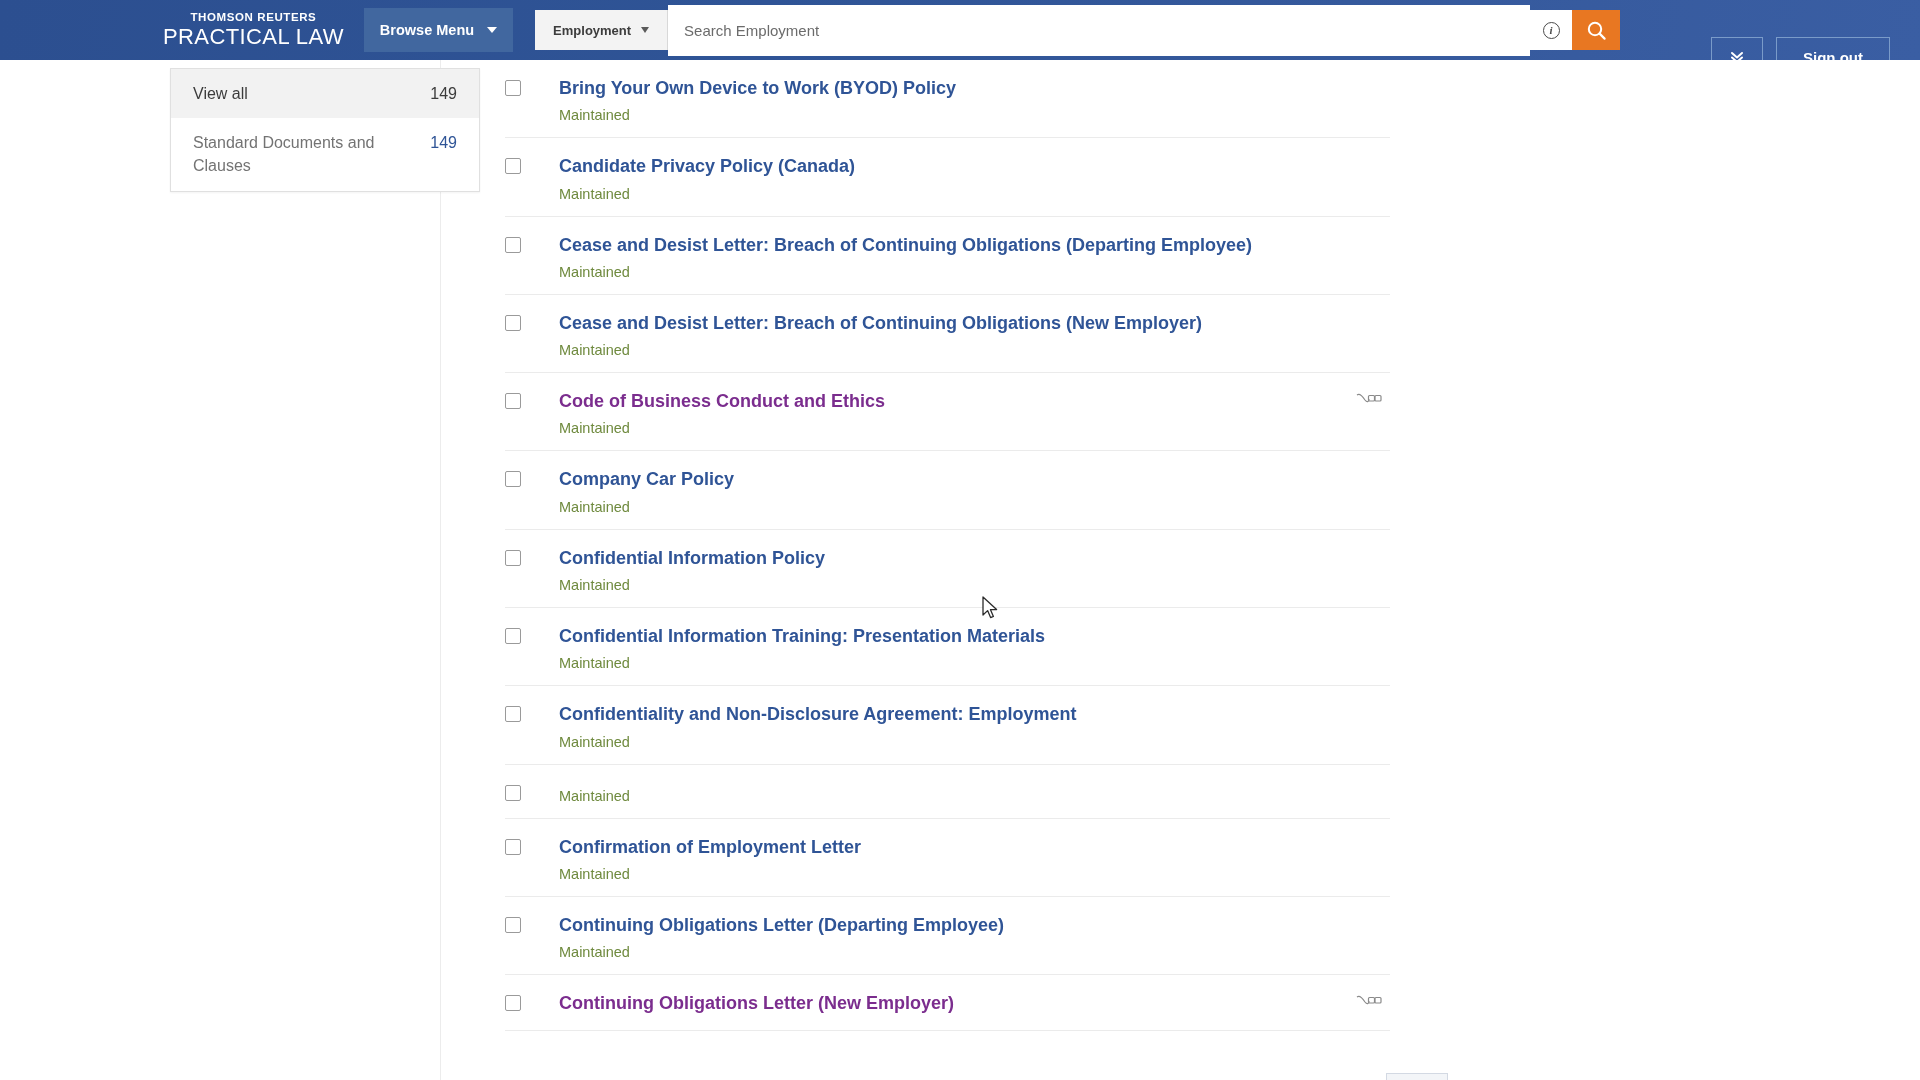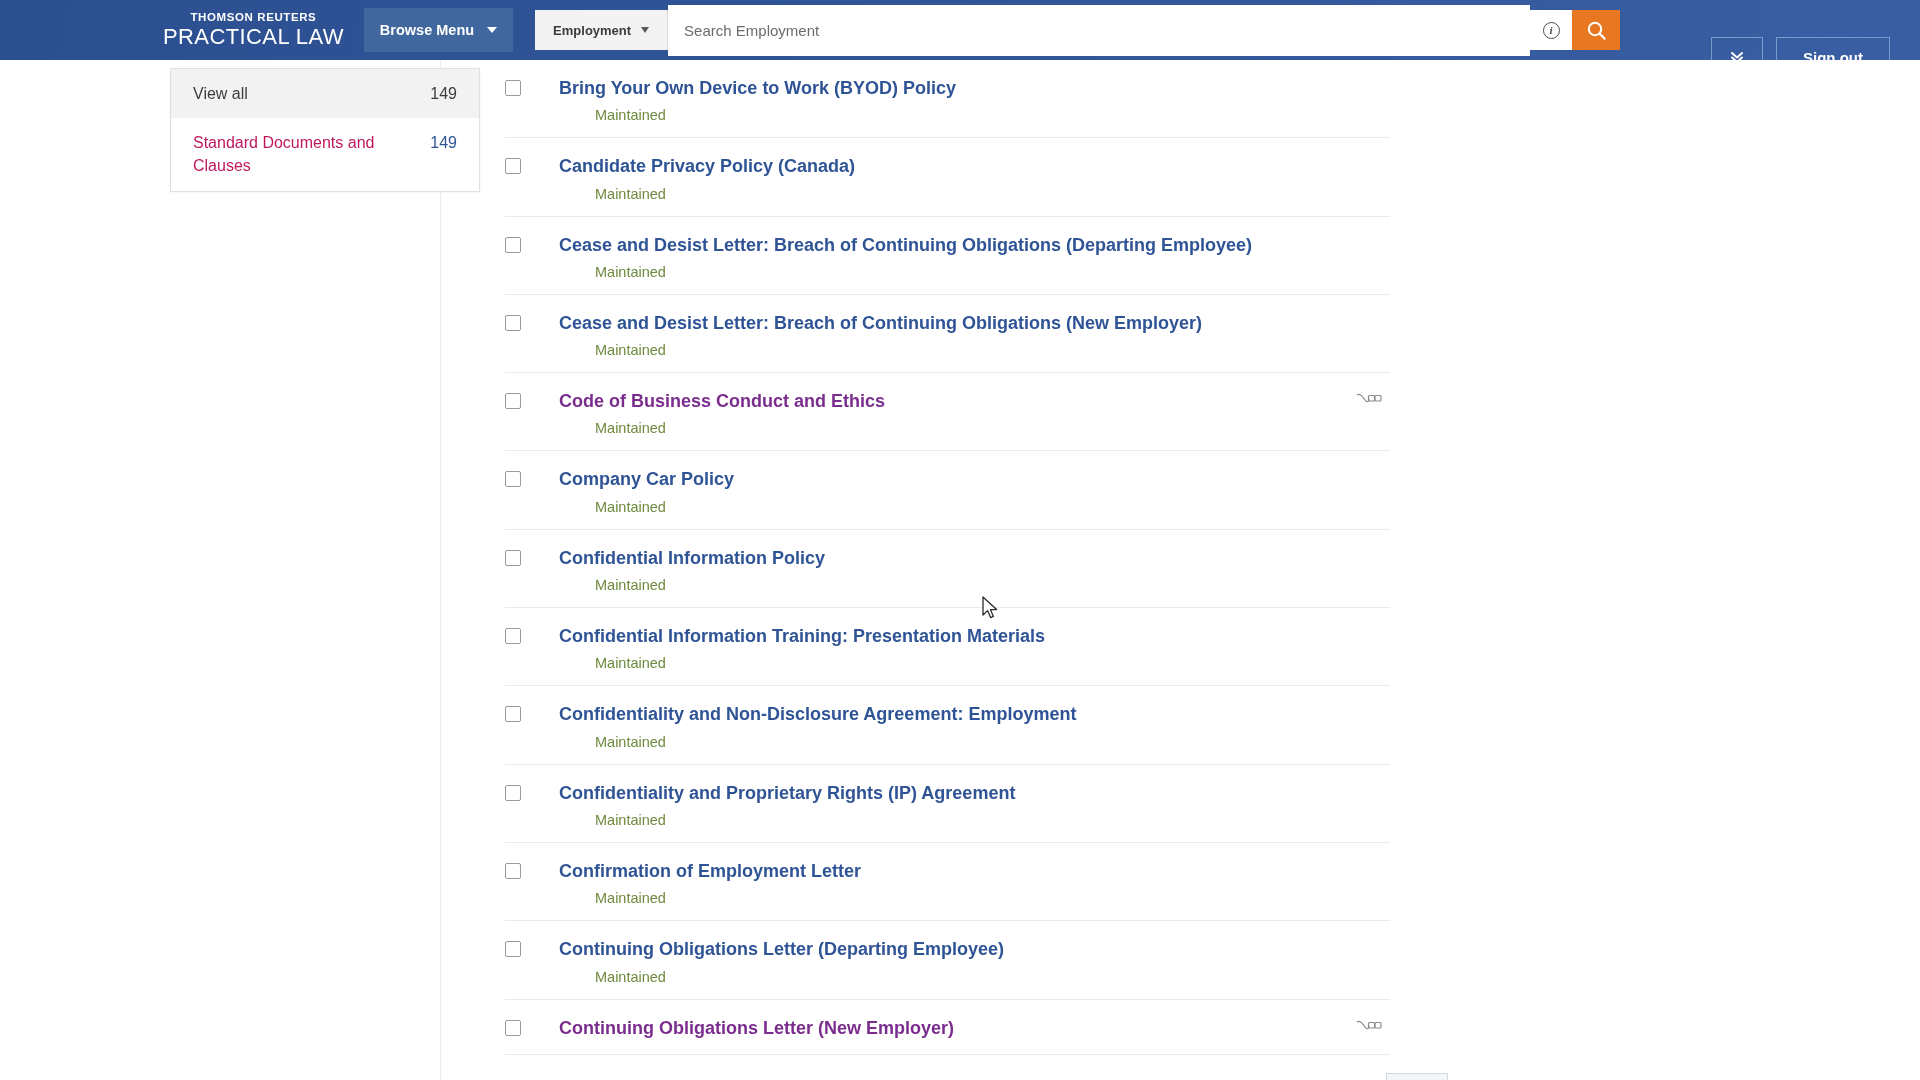--- a/index.html
+++ b/index.html
@@ -119,21 +119,21 @@
     box-shadow: 0 1px 2px rgba(0,0,0,.05);
   }
   .facet-row {
     display: flex; align-items: flex-start; justify-content: space-between;
     padding: 13px 22px; cursor: pointer;
     font-size: 16px; line-height: 1.45;
   }
   .facet-row.selected { background: #f2f2f2; }
   .facet-row.selected .facet-label { color: #3c3c3c; }
   .facet-row.selected .facet-count { color: #3c3c3c; }
-  .facet-label { color: #be185d; max-width: 205px; }
+  .facet-label { color: #737373; max-width: 205px; }
   .facet-count { color: #2f5496; font-size: 16px; padding-left: 10px; }
 
   
   .col-divider {
     position: absolute; left: 440px; top: 0; width: 1px; height: 1020px;
     background: #ececec;
   }
 
   
   .results {
@@ -152,21 +152,21 @@
     background: #ffffff; margin-top: 4px; cursor: pointer;
   }
   .row-body { margin-left: 38px; flex: 1 1 auto; }
   .row-title {
     font-size: 18px; font-weight: bold; color: #2f5496;
     line-height: 1.35; text-decoration: none; cursor: pointer;
     display: inline-block; max-width: 700px;
   }
   .row-title.visited { color: #7b2d8e; }
   .row-status {
-    margin-top: 7px; font-size: 14.5px; color: #6f8a3e; margin-left: 36px;
+    margin-top: 7px; font-size: 14.5px; color: #6f8a3e;
   }
   .row-glasses {
     position: absolute; right: 8px; top: 18px;
     width: 26px; height: 14px;
   }
 
   
   .top-btn {
     position: absolute; left: 1386px; top: 1013px;
     width: 62px; height: 30px;
@@ -275,21 +275,21 @@
       <div class="result-row">
         <div class="row-check"></div>
         <div class="row-body"><a class="row-title">Confidential Information Training: Presentation Materials</a><div class="row-status">Maintained</div></div>
       </div>
       <div class="result-row">
         <div class="row-check"></div>
         <div class="row-body"><a class="row-title">Confidentiality and Non-Disclosure Agreement: Employment</a><div class="row-status">Maintained</div></div>
       </div>
       <div class="result-row">
         <div class="row-check"></div>
-        <div class="row-body"><a class="row-title">Confidentiality and Proprietary Rights (IP) Agreement</a><div class="row-status">Maintained</div></div>
+        <div class="row-body"><div class="row-status">Maintained</div></div>
       </div>
       <div class="result-row">
         <div class="row-check"></div>
         <div class="row-body"><a class="row-title">Confirmation of Employment Letter</a><div class="row-status">Maintained</div></div>
       </div>
       <div class="result-row">
         <div class="row-check"></div>
         <div class="row-body"><a class="row-title">Continuing Obligations Letter (Departing Employee)</a><div class="row-status">Maintained</div></div>
       </div>
       <div class="result-row">

